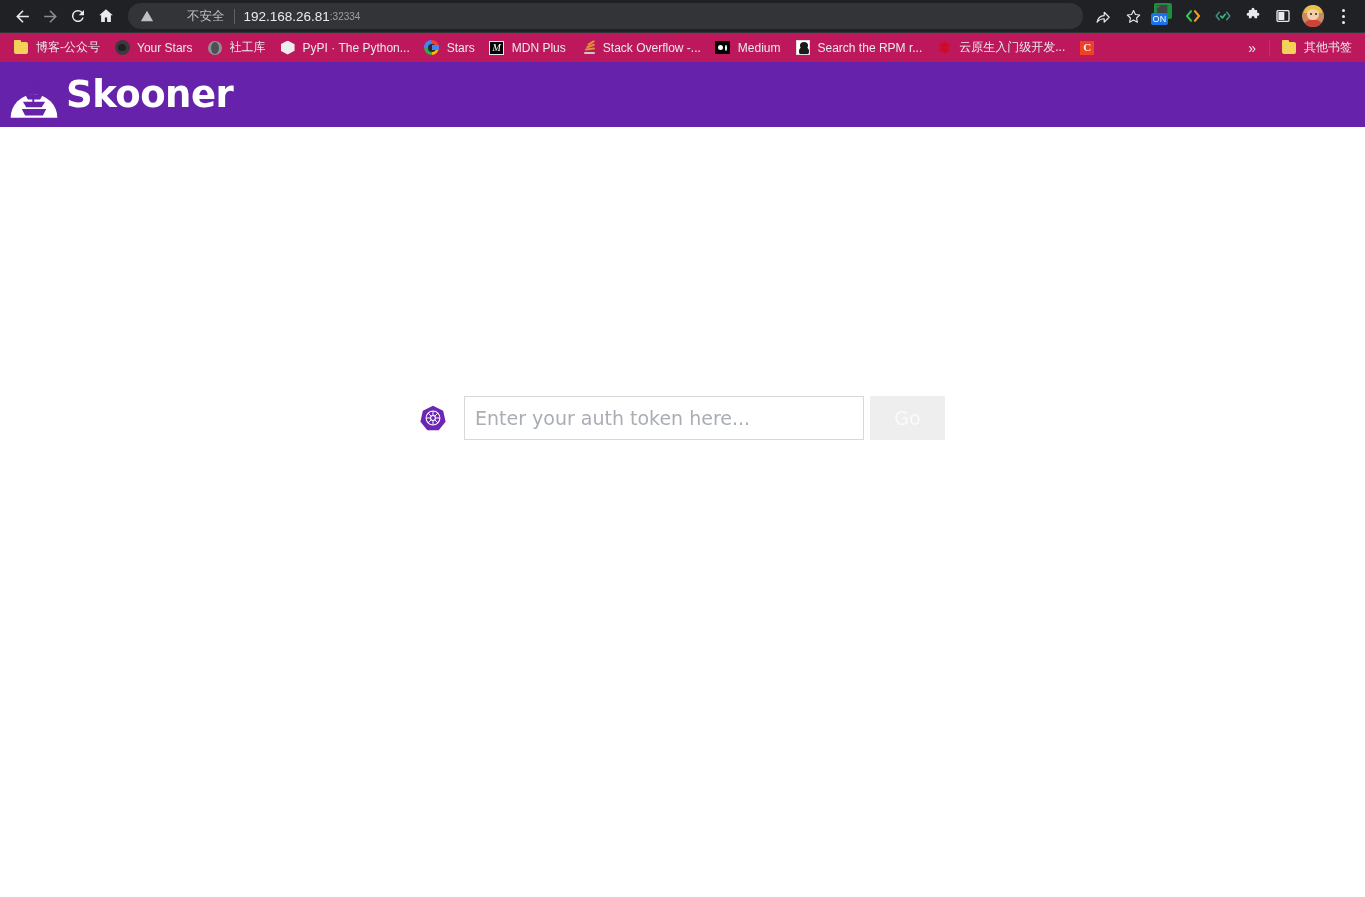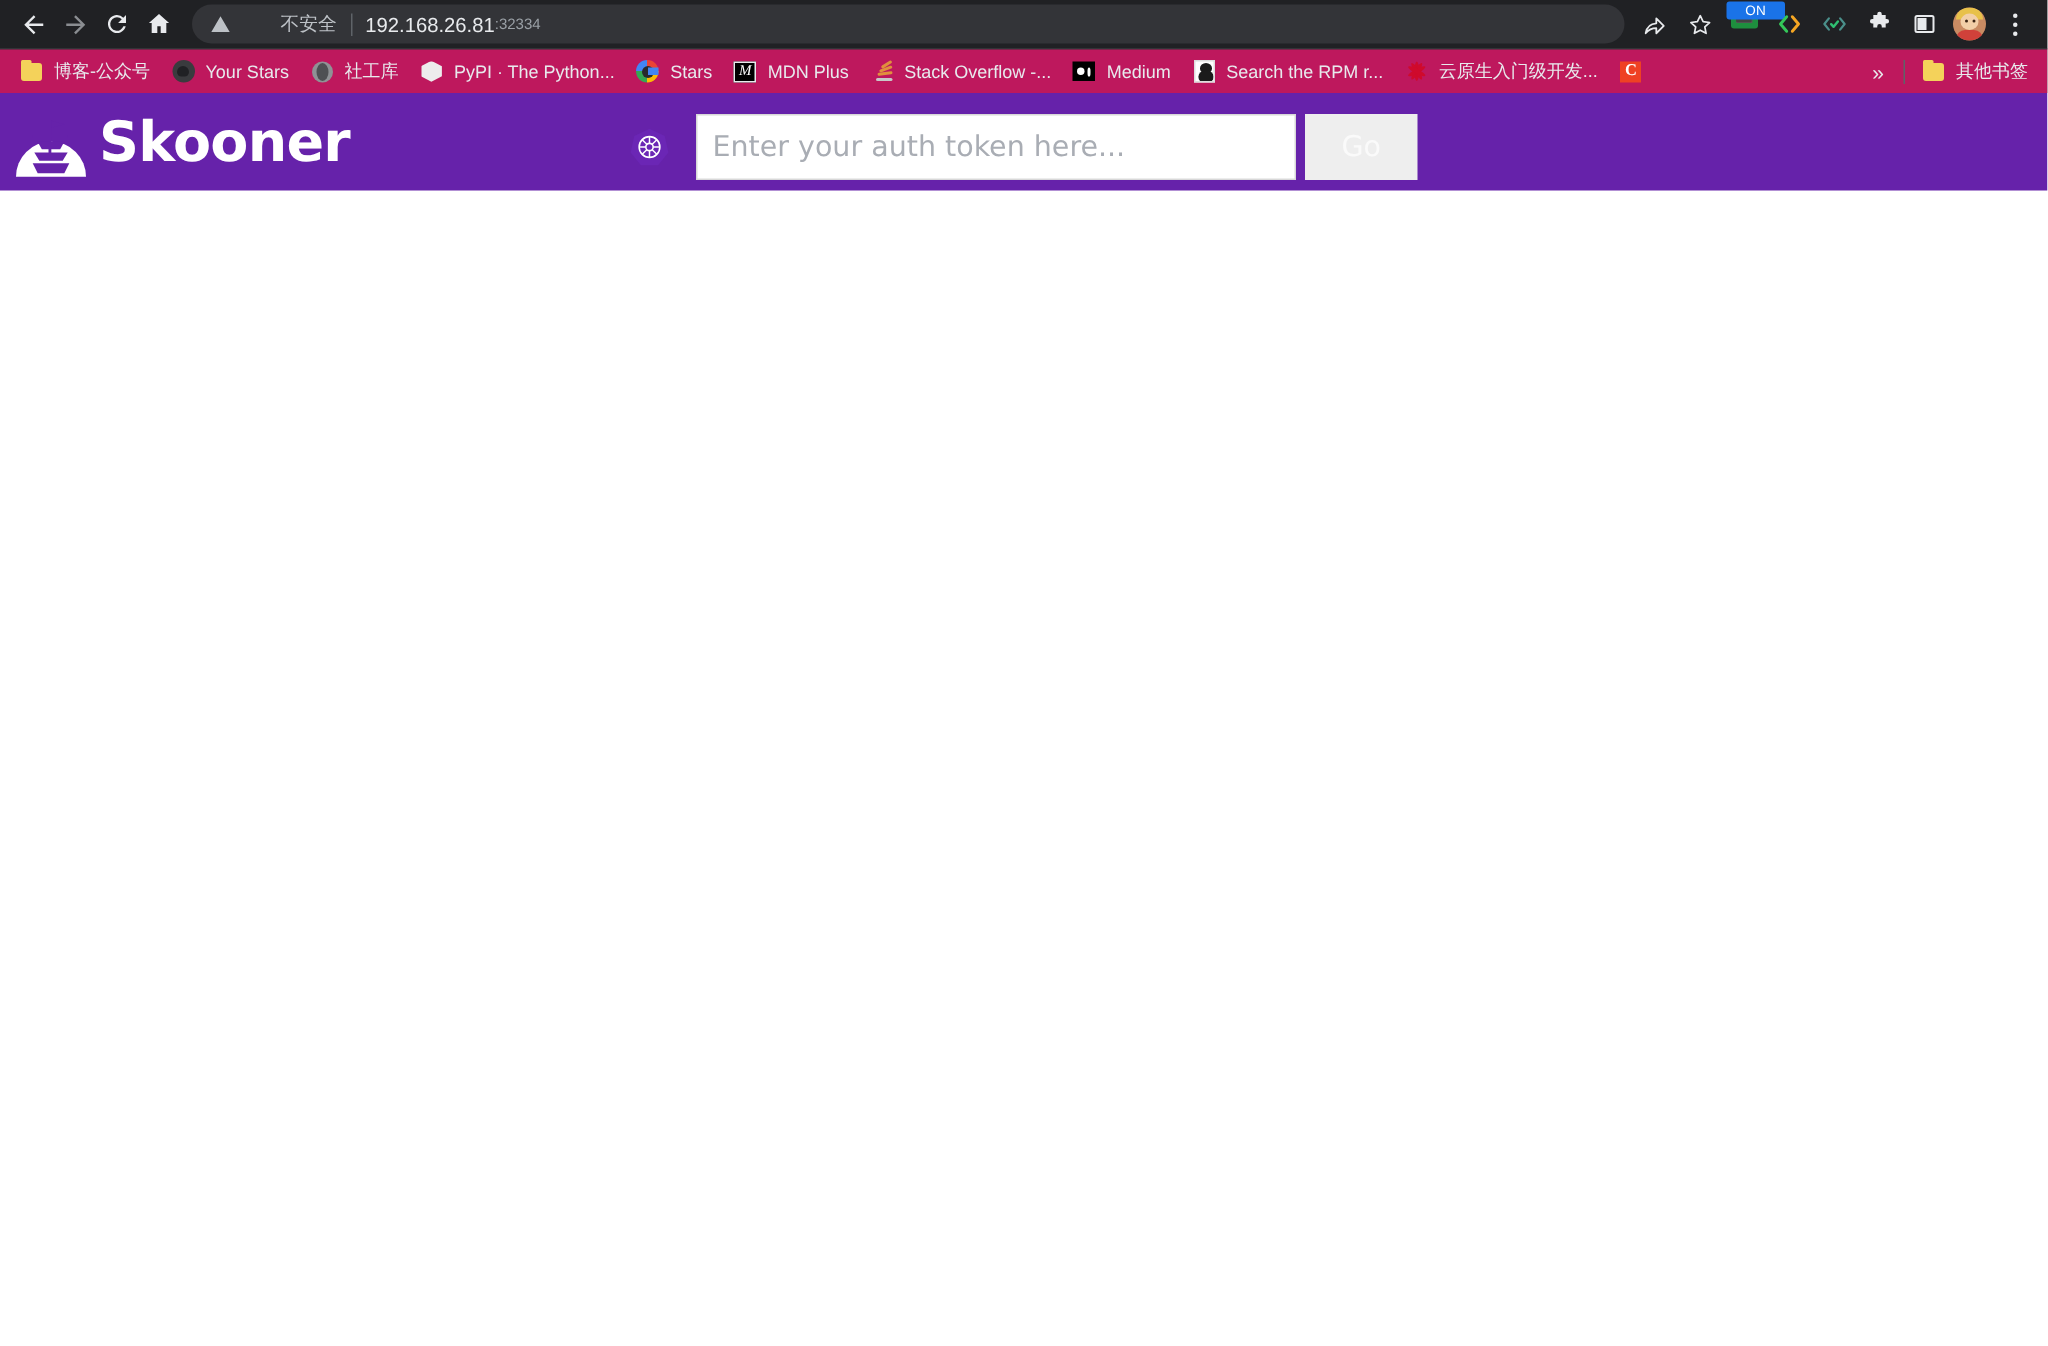--- a/index.html
+++ b/index.html
@@ -56,21 +56,21 @@
   .ext-on-top {
     position: absolute; left: 3px; top: 0; width: 18px; height: 16px;
     background: #1e8e3e; border-radius: 2px;
     display: flex; align-items: center; justify-content: center;
   }
   .ext-on-top i {
     font-style: normal; color: #ffffff; font-size: 10px;
     font-weight: bold; line-height: 1;
   }
   .ext-on-badge {
-    position: absolute; left: 0; bottom: 16px; width: 39px; height: 12px;
+    position: absolute; left: 0; bottom: 4px; width: 17px; height: 12px;
     background: #1a73e8; border-radius: 2px;
     color: #ffffff; font-size: 9px; line-height: 12px;
     text-align: center; letter-spacing: 0.3px;
   }
 
   .avatar-circle {
     width: 22px; height: 22px; border-radius: 50%;
     background: #c98b63; overflow: hidden; position: relative;
   }
   .av-hair { position: absolute; left: 2px; top: 0px; width: 18px; height: 8px;
@@ -158,21 +158,21 @@
   }
   #app-logo { width: 56px; height: 50px; flex: 0 0 56px; }
   #app-title {
     color: #ffffff; font-size: 37px; font-weight: bold;
     letter-spacing: -0.5px; margin-left: 4px; line-height: 1;
     font-family: "DejaVu Sans", sans-serif;
   }
 
   #auth-area {
     position: absolute; left: 0; top: 0; width: 1365px; height: 697px;
-    display: flex; align-items: flex-start; justify-content: center;
+    display: flex; align-items: center; justify-content: center;
     pointer-events: none;
   }
   #auth-form {
     display: flex; align-items: center; pointer-events: auto;
     margin-top: 14px;
   }
   #k8s-icon { width: 26px; height: 26px; flex: 0 0 26px; margin-right: 18px; }
 
   #token-input {
     width: 400px; height: 44px;

